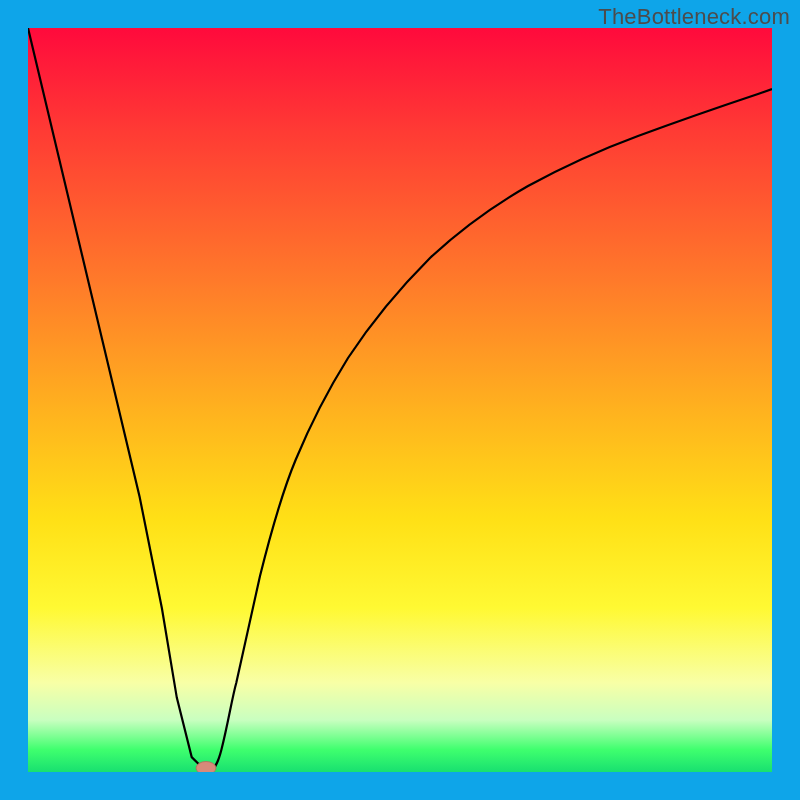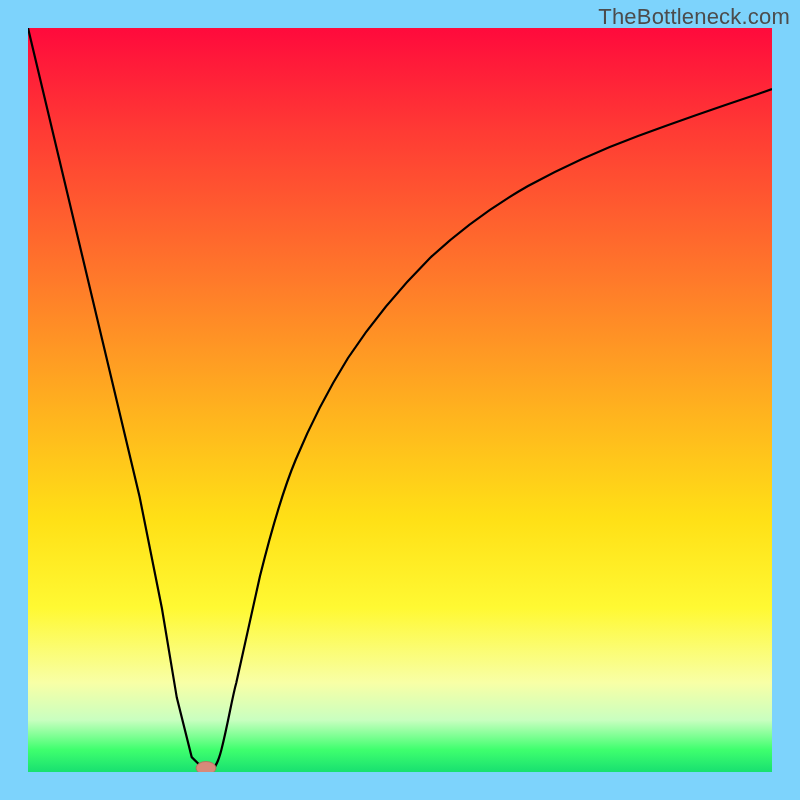--- a/index.html
+++ b/index.html
@@ -8,21 +8,21 @@
     width: 800px;
     height: 800px;
     background: #000;
     font-family: Arial, Helvetica, sans-serif;
     overflow: hidden;
   }
   .frame {
     position: relative;
     width: 800px;
     height: 800px;
-    background: #7dd3fc;
+    background: #0ea5e9;
     text-decoration: underline;
   }
   .plot-area {
     position: absolute;
     left: 28px;
     top: 28px;
     width: 744px;
     height: 744px;
     overflow: hidden;
   }

